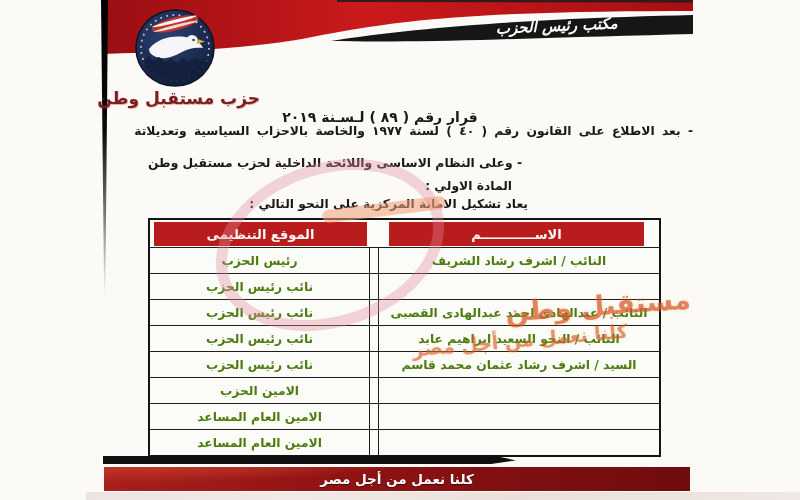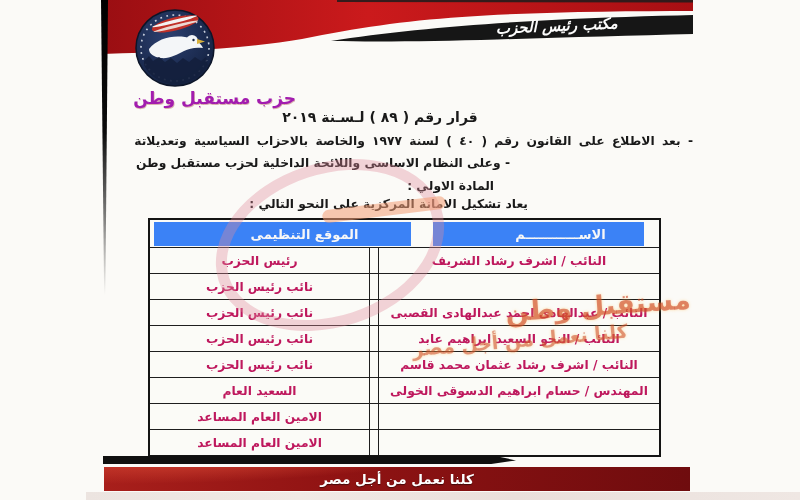--- a/index.html
+++ b/index.html
@@ -19,30 +19,30 @@
     z-index:6;
   }
 
   
   #header-svg{left:102px;top:0;width:591px;height:92px;z-index:2;}
 
   
   #logo-svg{left:135px;top:7px;width:80px;height:82px;z-index:7;}
   #logo-caption{
     left:104px;top:88px;width:156px;text-align:center;
-    font-size:17px;font-weight:800;color:#a21caf;letter-spacing:.5px;
-    text-shadow:.6px .6px 0 rgba(140,20,10,.3);z-index:7;margin-left:36px;
+    font-size:17px;font-weight:800;color:#7f1d1d;letter-spacing:.5px;
+    text-shadow:.6px .6px 0 rgba(140,20,10,.3);z-index:7;
   }
 
   
   #doc-title{left:268px;top:109px;width:224px;text-align:center;font-size:14px;font-weight:800;}
   .body-line{font-size:12.3px;font-weight:700;}
-  #doc-line1{right:107px;top:134px;word-spacing:3px;text-align:right;}
-  #doc-line2{right:290px;top:156px;}
-  #doc-line3{right:306px;top:179px;}
+  #doc-line1{right:107px;top:124px;word-spacing:3px;text-align:right;}
+  #doc-line2{right:278px;top:156px;}
+  #doc-line3{right:288px;top:179px;}
   #doc-line4{right:272px;top:197px;}
 
   
   .wm{pointer-events:none;z-index:5;}
   #wm-ring{
     left:213px;top:163px;width:212px;height:142px;border-radius:50%;
     border:11px solid rgba(224,138,156,.36);transform:rotate(-18deg);
   }
   #wm-smear{
     left:322px;top:203px;width:124px;height:13px;border-radius:8px;
@@ -59,27 +59,27 @@
     text-shadow:0 0 3px rgba(255,190,80,.45);
   }
 
   
   #members-table{
     left:148px;top:218px;width:513px;height:239px;box-sizing:border-box;
     border:2.5px solid #141414;display:flex;flex-direction:column;
     background:rgba(252,251,248,.55);z-index:3;
   }
   #table-header{flex:0 0 27px;display:flex;align-items:stretch;padding:2px 2px 1px 2px;box-sizing:border-box;}
-  .th{background:#3b82f6;color:#f7f7f7;display:flex;align-items:center;justify-content:center;
-      font-size:13px;font-weight:800;letter-spacing:.5px;padding-left:44px;}
+  .th{background:#b91c1c;color:#f7f7f7;display:flex;align-items:center;justify-content:center;
+      font-size:13px;font-weight:800;letter-spacing:.5px;}
   .th-pos{flex:0 0 213px;margin:0 2px;}
   .th-gap{flex:0 0 7px;background:transparent;}
   .th-name{flex:1;margin:0 13px;}
   .trow{flex:1;display:flex;border-top:1.7px solid #1e1e1e;align-items:stretch;}
-  .td{display:flex;align-items:center;justify-content:center;font-size:12.3px;font-weight:700;color:#be185d;}
+  .td{display:flex;align-items:center;justify-content:center;font-size:12.3px;font-weight:700;color:#4d7c0f;}
   .td-pos{flex:0 0 219px;}
   .colsep{flex:0 0 8px;border-left:1.7px solid #1e1e1e;border-right:1.7px solid #1e1e1e;}
   .td-name{flex:1;}
 
   
   #footer-black-bar{
     left:103px;top:456px;width:413px;height:8px;background:#101010;
     clip-path:polygon(0 0,95% 0,100% 55%,94% 100%,0 100%);z-index:4;
   }
   #footer-red-bar{
@@ -174,26 +174,25 @@
     <div class="td td-name ar">النائب / عبدالهادى احمد عبدالهادى القصبى</div>
   </div>
   <div class="trow">
     <div class="td td-pos ar">نائب رئيس الحزب</div>
     <div class="colsep"></div>
     <div class="td td-name ar">النائب / النحو السعيد ابراهيم عابد</div>
   </div>
   <div class="trow">
     <div class="td td-pos ar">نائب رئيس الحزب</div>
     <div class="colsep"></div>
-    <div class="td td-name ar">النائب / اشرف رشاد عثمان محمد قاسم</div>
-  </div>
-  <div class="trow">
-    <div class="td td-pos ar">السعيد العام</div>
-    <div class="colsep"></div>
-    <div class="td td-name ar">المهندس / حسام ابراهيم الدسوقى الخولى</div>
+    <div class="td td-name ar">السيد / اشرف رشاد عثمان محمد قاسم</div>
+  </div>
+  <div class="trow">
+    <div class="td td-pos ar">الامين الحزب</div>
+    <div class="colsep"></div>
   </div>
   <div class="trow">
     <div class="td td-pos ar">الامين العام المساعد</div>
     <div class="colsep"></div>
   </div>
   <div class="trow">
     <div class="td td-pos ar">الامين العام المساعد</div>
     <div class="colsep"></div>
   </div>
 </div>

